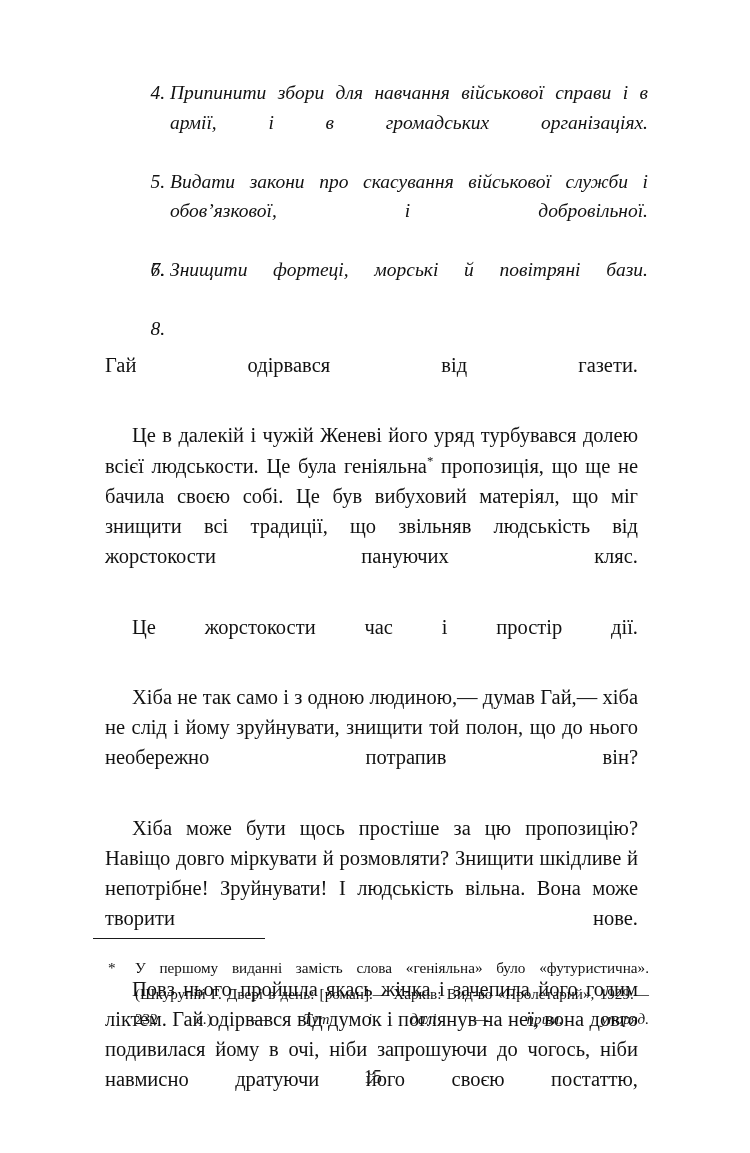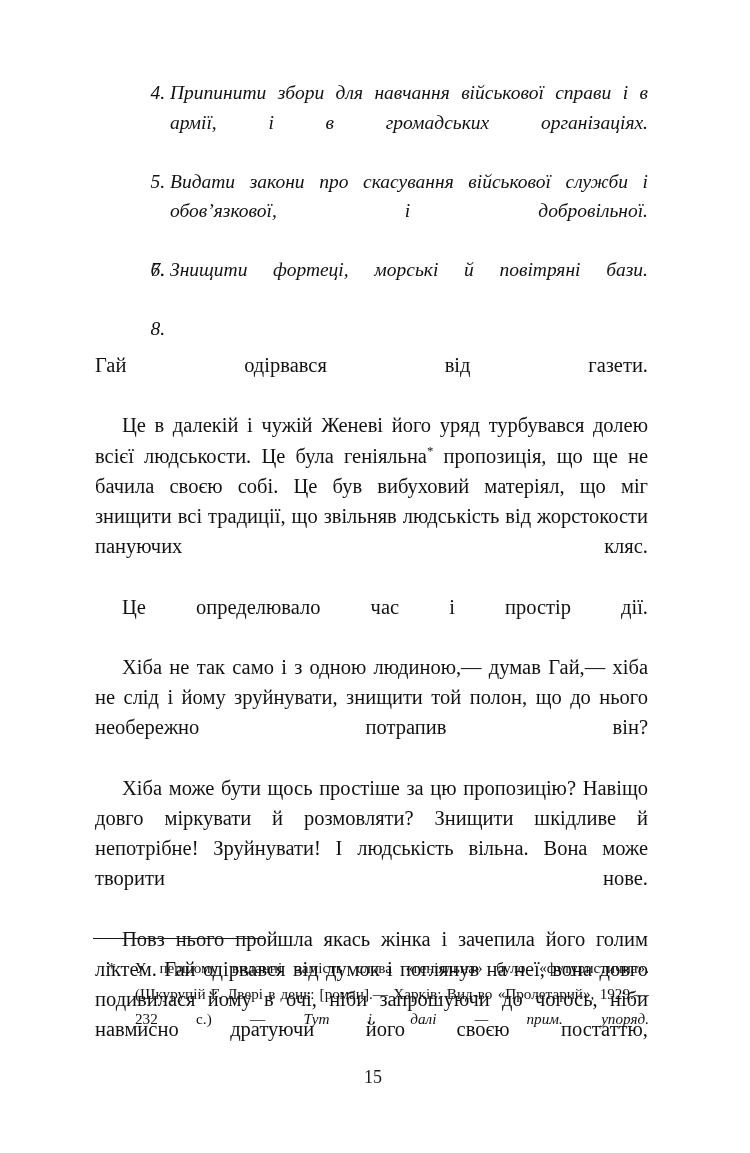--- a/index.html
+++ b/index.html
@@ -66,21 +66,21 @@
     width: 100%;
   }
 
   
   .prose {
     margin-top: 36px;
     font-size: 20.5px;
     line-height: 30.2px;
   }
   .prose p {
-    margin: 0;
+    margin: 10px;
     text-align: justify;
     text-justify: inter-word;
     text-indent: 27px;
     hyphens: manual;
   }
   .prose p.no-indent {
     text-indent: 0;
   }
   .prose p::after {
     content: "";
@@ -166,21 +166,21 @@
         <span class="marker">8.</span>
       </li>
     </ol>
 
     <div class="prose">
 
       <p class="no-indent">Гай одірвався від газети.</p>
 
       <p><span>Це в далекій і чужій Женеві його уряд турбувався долею всієї людськости. Це була геніяльна</span><span class="fn-ref">*</span><span> пропозиція, що ще не бачила своєю собі. Це був вибуховий матеріял, що міг знищити всі традиції, що звільняв людськість від жорстокости пануючих кляс.</span></p>
 
-      <p>Це определювало час і простір дії.</p>
+      <p>Це жорстокости час і простір дії.</p>
       <p>Хіба не так само і з одною людиною,— думав Гай,— хіба не слід і йому зруйнувати, знищити той полон, що до нього необережно потрапив він?</p>
       <p>Хіба може бути щось простіше за цю пропозицію? Навіщо довго міркувати й розмовляти? Знищити шкідливе й непотрібне! Зруйнувати! І людськість вільна. Вона може творити нове.</p>
       <p>Повз нього пройшла якась жінка і зачепила його голим ліктем. Гай одірвався від думок і поглянув на неї, вона довго подивилася йому в очі, ніби запрошуючи до чогось, ніби навмисно дратуючи його своєю постаттю,</p>
 
     </div>
   </div>
 
   <div class="footnote-area">
     <div class="footnote-rule"></div>
     <div class="footnote">

